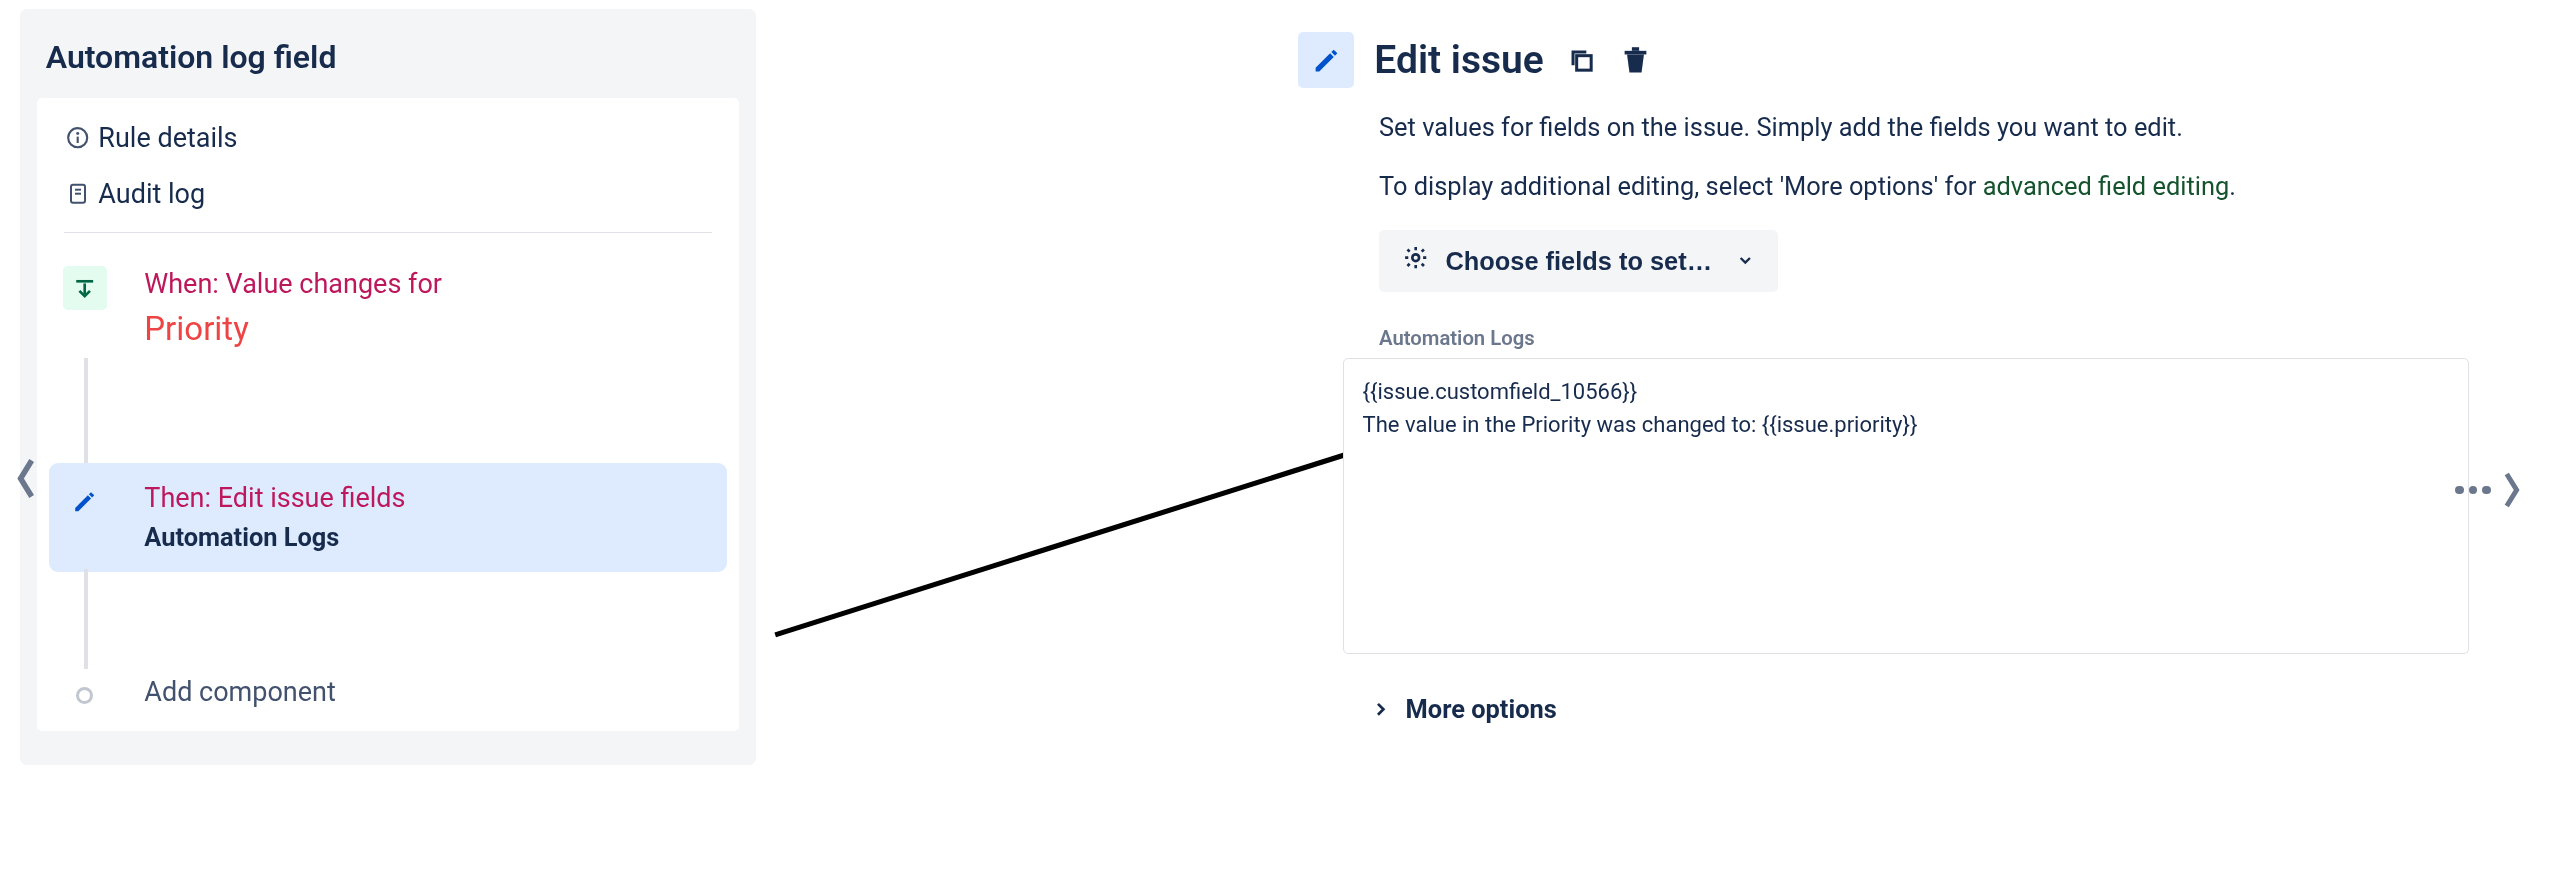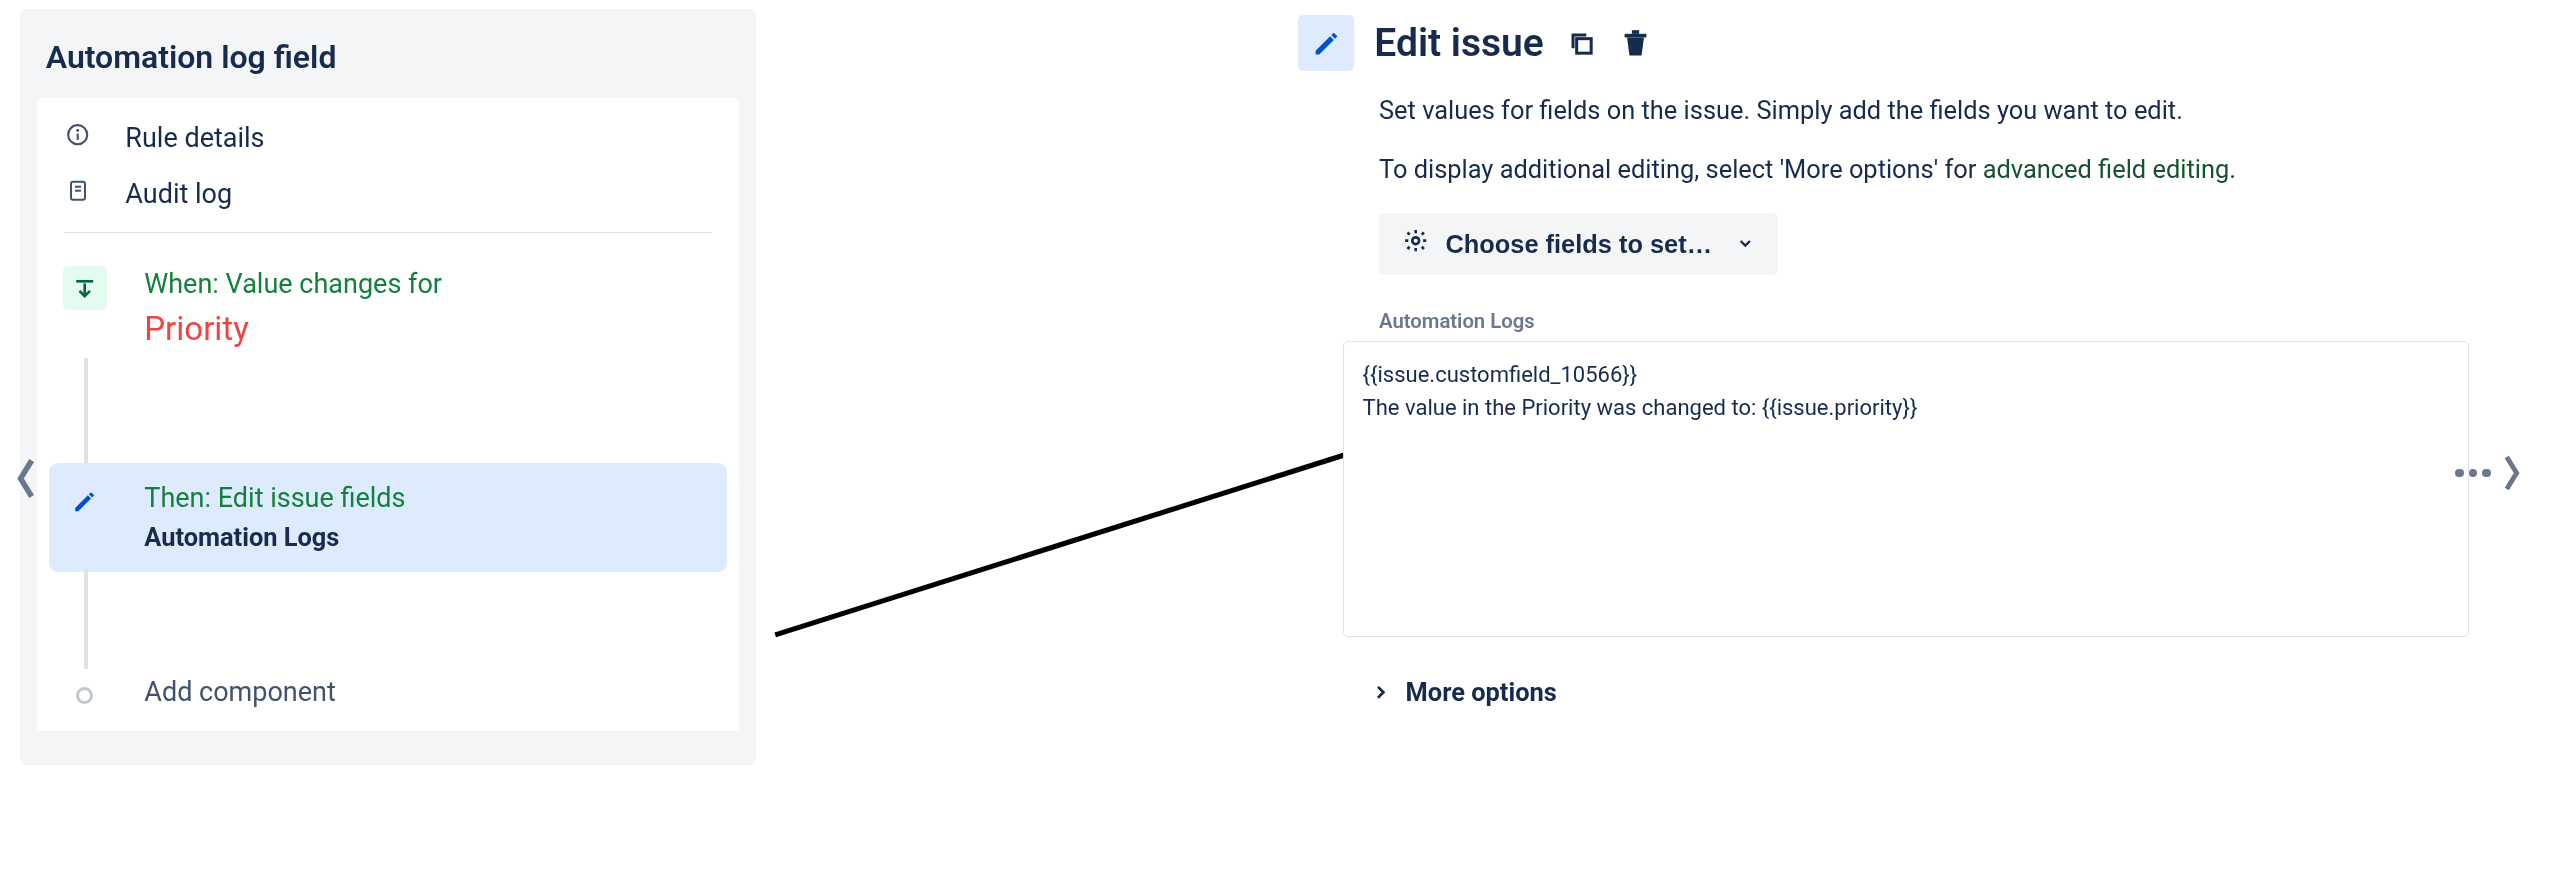--- a/index.html
+++ b/index.html
@@ -33,21 +33,22 @@
     padding: 29px 25.4px 22px 25.4px;
   }
   .sidebar-inner {
     margin: 0 17px;
     background: #fff;
     border-radius: 5.1px;
     padding: 12px 0;
   }
   .nav-link {
     display: flex;
-    gap: 34px;
+    align-items: center;
+    gap: 7px;
     padding: 12px 27px;
     font-size: 27px;
     color: #172B4D;
     cursor: pointer;
   }
   .nav-link .ico { width: 27px; height: 27px; display:flex; align-items:center; justify-content:center; flex-shrink:0;}
   .divider {
     height: 0.8px;
     background: #DFE1E6;
     margin: 10.2px 27px 25.4px 27px;
@@ -63,21 +64,21 @@
     position: absolute;
     left: 13.5px;
     top: 8.5px;
     width: 44px;
     height: 44px;
     border-radius: 5.1px;
     display:flex; align-items:center; justify-content:center;
   }
   .step .title {
     font-size: 27px;
-    color: #15803d;
+    color: #be185d;
     line-height: 1.35;
   }
   .step .sub {
     font-size: 33px;
     color: #ef4444;
     line-height: 1.4;
     margin-top: 3.4px;
   }
   .step.trigger .badge { background: #E3FCEF; }
   .step.action {
@@ -133,21 +134,21 @@
     top:347px;
     width:660px;
     height:305px;
     pointer-events:none;
   }
 
   
   .details {
     position:absolute;
     left:1298px;
-    top:15px;
+    top:32px;
     width:1208px;
   }
   .head-row {
     display:flex;
     align-items:center;
     gap:20.3px;
   }
   .square-ico {
     width:56px;height:56px;
     background:#DEEBFF;

